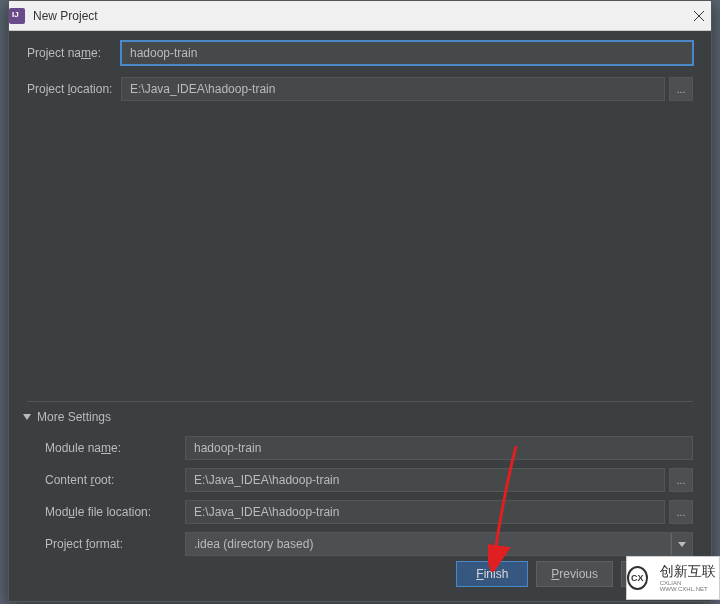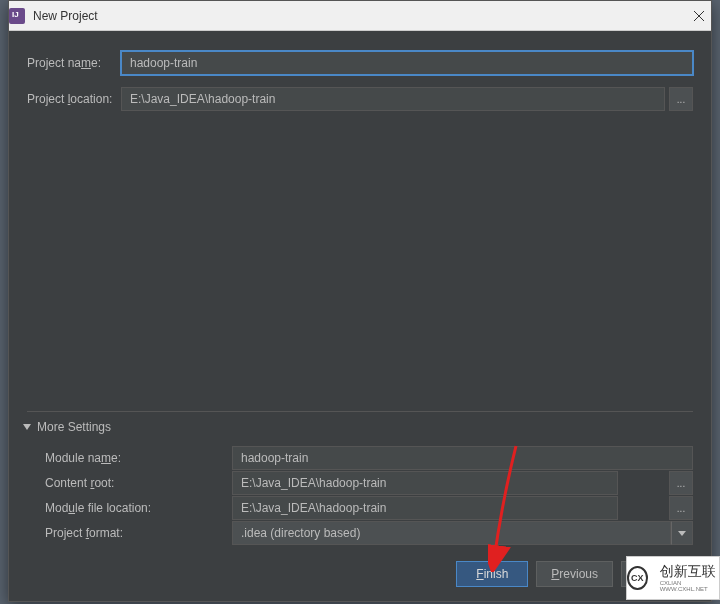--- a/index.html
+++ b/index.html
@@ -56,21 +56,21 @@
       width: 40px;
       height: 30px;
       display: flex;
       align-items: center;
       justify-content: center;
       margin-right: -8px;
       cursor: pointer;
     }
     .titlebar-close svg { width: 10px; height: 10px; }
     .content {
-      padding: 20px 18px;
+      padding: 10px 18px;
       color: #bbb;
     }
     .form-row {
       display: flex;
       align-items: center;
       margin-bottom: 12px;
     }
     .form-label {
       width: 94px;
       color: #bbb;
@@ -121,21 +121,21 @@
       margin-left: -4px;
     }
     .triangle {
       width: 0; height: 0;
       border-left: 4px solid transparent;
       border-right: 4px solid transparent;
       border-top: 6px solid #bbb;
       margin-right: 6px;
     }
     .settings-block { padding-left: 18px; }
-    .settings-block .form-row { margin-bottom: 1px; gap: 47px; }
+    .settings-block .form-row { margin-bottom: 8px; }
     .select-wrapper {
       flex: 1;
       display: flex;
     }
     .select-input {
       flex: 1;
       height: 24px;
       background: #4c5052;
       border: 1px solid #555;
       color: #bbb;

